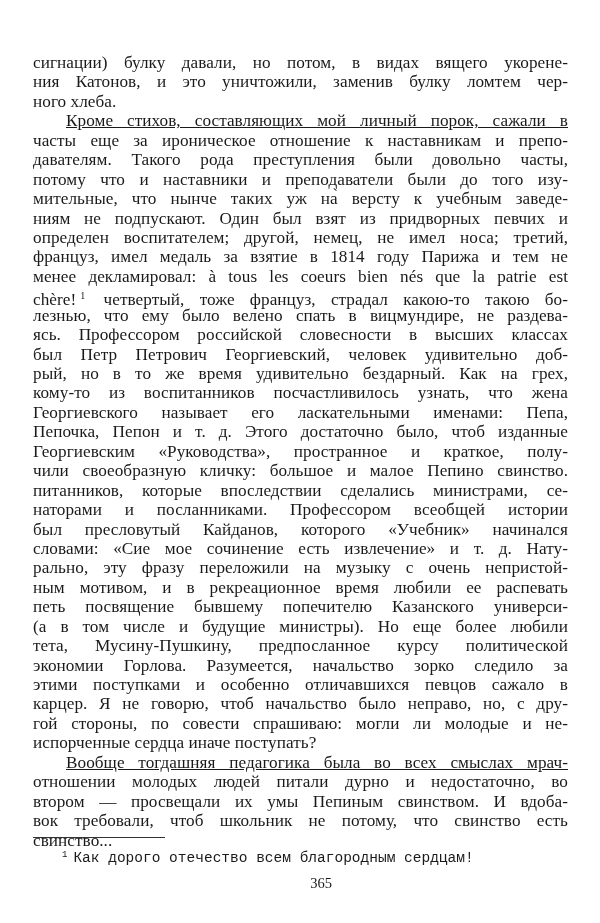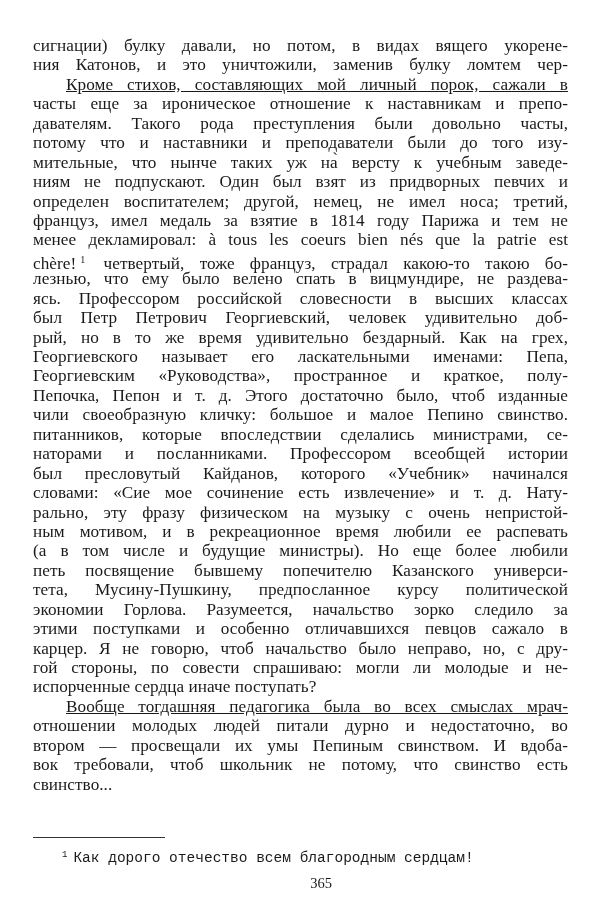--- a/index.html
+++ b/index.html
@@ -18,21 +18,21 @@
     .page {
       position: absolute;
       left: 0;
       top: 0;
       width: 600px;
       height: 923px;
     }
     .body-text {
       position: absolute;
       left: 33px;
-      top: 36px;
+      top: 53px;
       width: 535px;
     }
     .line {
       display: block;
       height: 19.45px;
       line-height: 19.45px;
       font-size: 17.2px;
       white-space: nowrap;
       text-align: justify;
       text-align-last: justify;
@@ -84,48 +84,50 @@
     }
   </style>
 </head>
 <body>
 
 <div class="page">
   <div class="body-text" id="body-text">
       <div>
         <span class="line">сигнации) булку давали, но потом, в видах вящего укорене-</span>
         <span class="line">ния Катонов, и это уничтожили, заменив булку ломтем чер-</span>
+        <span class="line last">ного хлеба.</span>
       </div>
       <div>
         <span class="line indent">Кроме стихов, составляющих мой личный порок, сажали в</span>
         <span class="line">часты еще за ироническое отношение к наставникам и препо-</span>
         <span class="line">давателям. Такого рода преступления были довольно часты,</span>
         <span class="line">потому что и наставники и преподаватели были до того изу-</span>
         <span class="line">мительные, что нынче таких уж на̀ версту к учебным заведе-</span>
         <span class="line">ниям не подпускают. Один был взят из придворных певчих и</span>
         <span class="line">определен воспитателем; другой, немец, не имел носа; третий,</span>
         <span class="line">француз, имел медаль за взятие в 1814 году Парижа и тем не</span>
         <span class="line">менее декламировал: à tous les coeurs bien nés que la patrie est</span>
         <span class="line">chère!<sup class="fn-ref">1</sup> четвертый, тоже француз, страдал какою-то такою бо-</span>
         <span class="line">лезнью, что ему было велено спать в вицмундире, не раздева-</span>
         <span class="line">ясь. Профессором российской словесности в высших классах</span>
         <span class="line">был Петр Петрович Георгиевский, человек удивительно доб-</span>
         <span class="line">рый, но в то же время удивительно бездарный. Как на грех,</span>
+        <span class="line">кому-то из воспитанников посчастливилось узнать, что жена</span>
         <span class="line">Георгиевского называет его ласкательными именами: Пепа,</span>
+        <span class="line">Пепочка, Пепон и т. д. Этого достаточно было, чтоб изданные</span>
         <span class="line">Георгиевским «Руководства», пространное и краткое, полу-</span>
-        <span class="line">Пепочка, Пепон и т. д. Этого достаточно было, чтоб изданные</span>
         <span class="line">чили своеобразную кличку: большое и малое Пепино свинство.</span>
         <span class="line">питанников, которые впоследствии сделались министрами, се-</span>
         <span class="line">наторами и посланниками. Профессором всеобщей истории</span>
         <span class="line">был пресловутый Кайданов, которого «Учебник» начинался</span>
         <span class="line">словами: «Сие мое сочинение есть извлечение» и т. д. Нату-</span>
-        <span class="line">рально, эту фразу физическом на музыку с очень непристой-</span>
+        <span class="line">рально, эту фразу переложили на музыку с очень непристой-</span>
         <span class="line">ным мотивом, и в рекреационное время любили ее распевать</span>
+        <span class="line">петь посвящение бывшему попечителю Казанского универси-</span>
         <span class="line">(а в том числе и будущие министры). Но еще более любили</span>
-        <span class="line">петь посвящение бывшему попечителю Казанского универси-</span>
         <span class="line">тета, Мусину-Пушкину, предпосланное курсу политической</span>
         <span class="line">экономии Горлова. Разумеется, начальство зорко следило за</span>
         <span class="line">этими поступками и особенно отличавшихся певцов сажало в</span>
         <span class="line">карцер. Я не говорю, чтоб начальство было неправо, но, с дру-</span>
         <span class="line">гой стороны, по совести спрашиваю: могли ли молодые и не-</span>
         <span class="line last">испорченные сердца иначе поступать?</span>
       </div>
       <div>
         <span class="line indent">Вообще тогдашняя педагогика была во всех смыслах мрач-</span>
         <span class="line">отношении молодых людей питали дурно и недостаточно, во</span>

